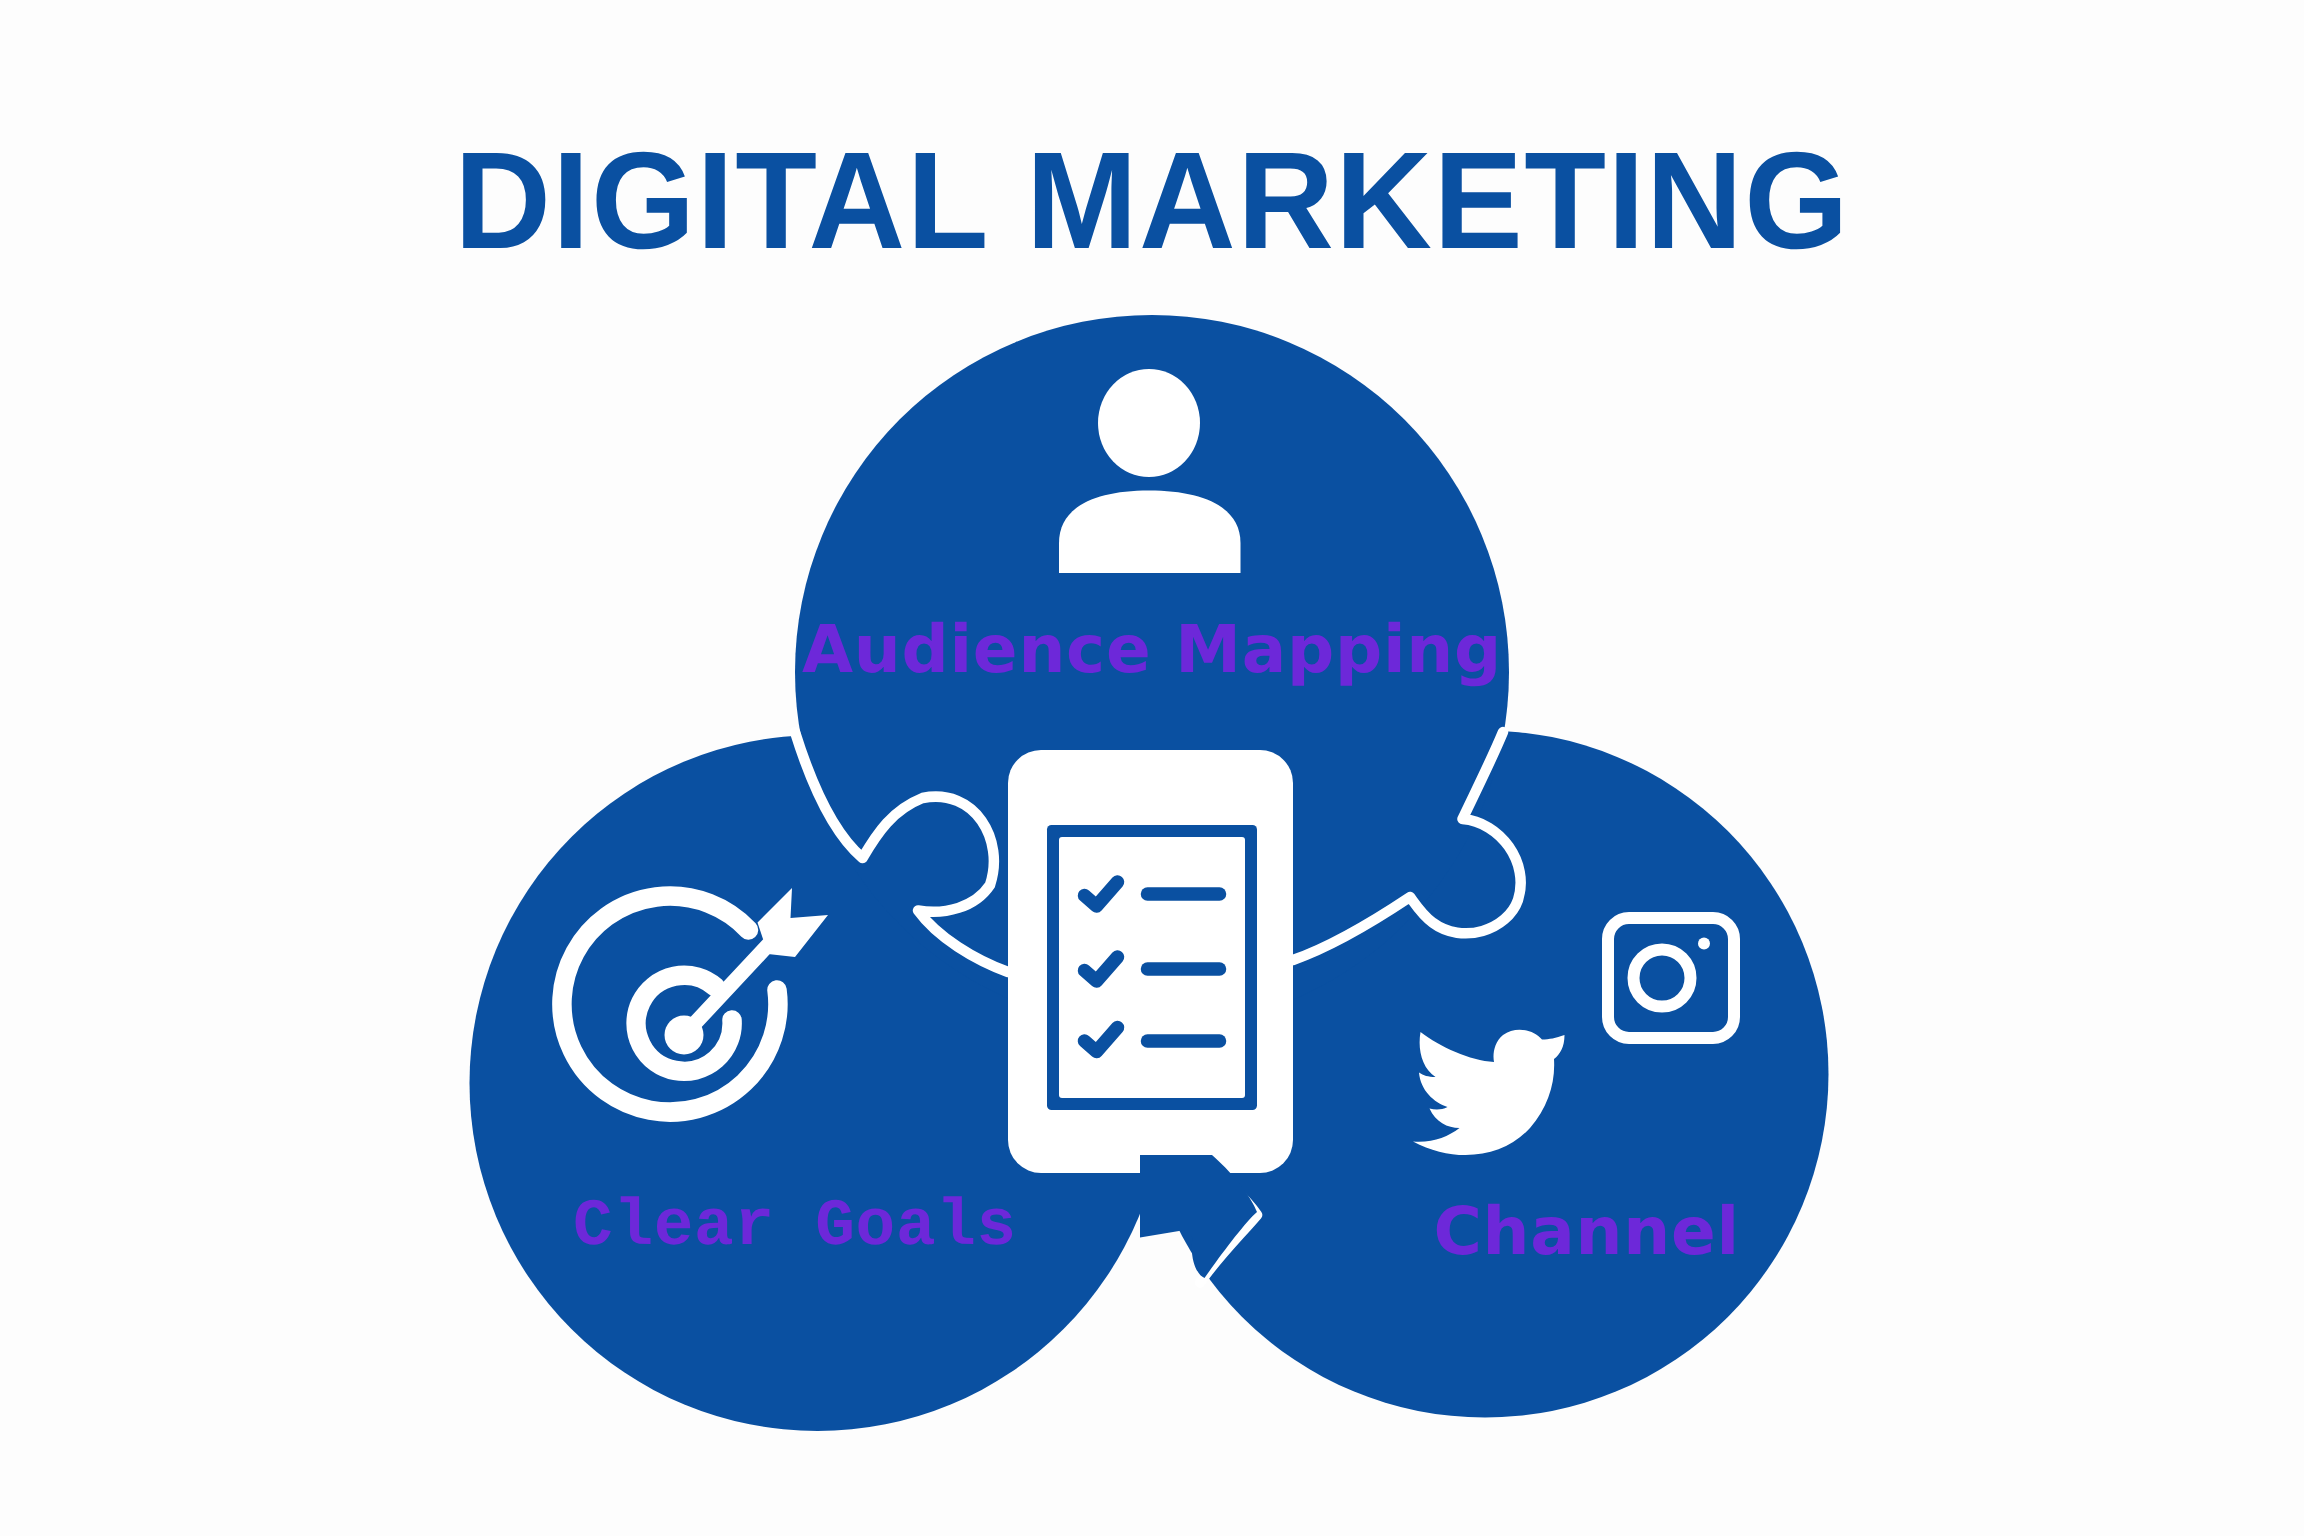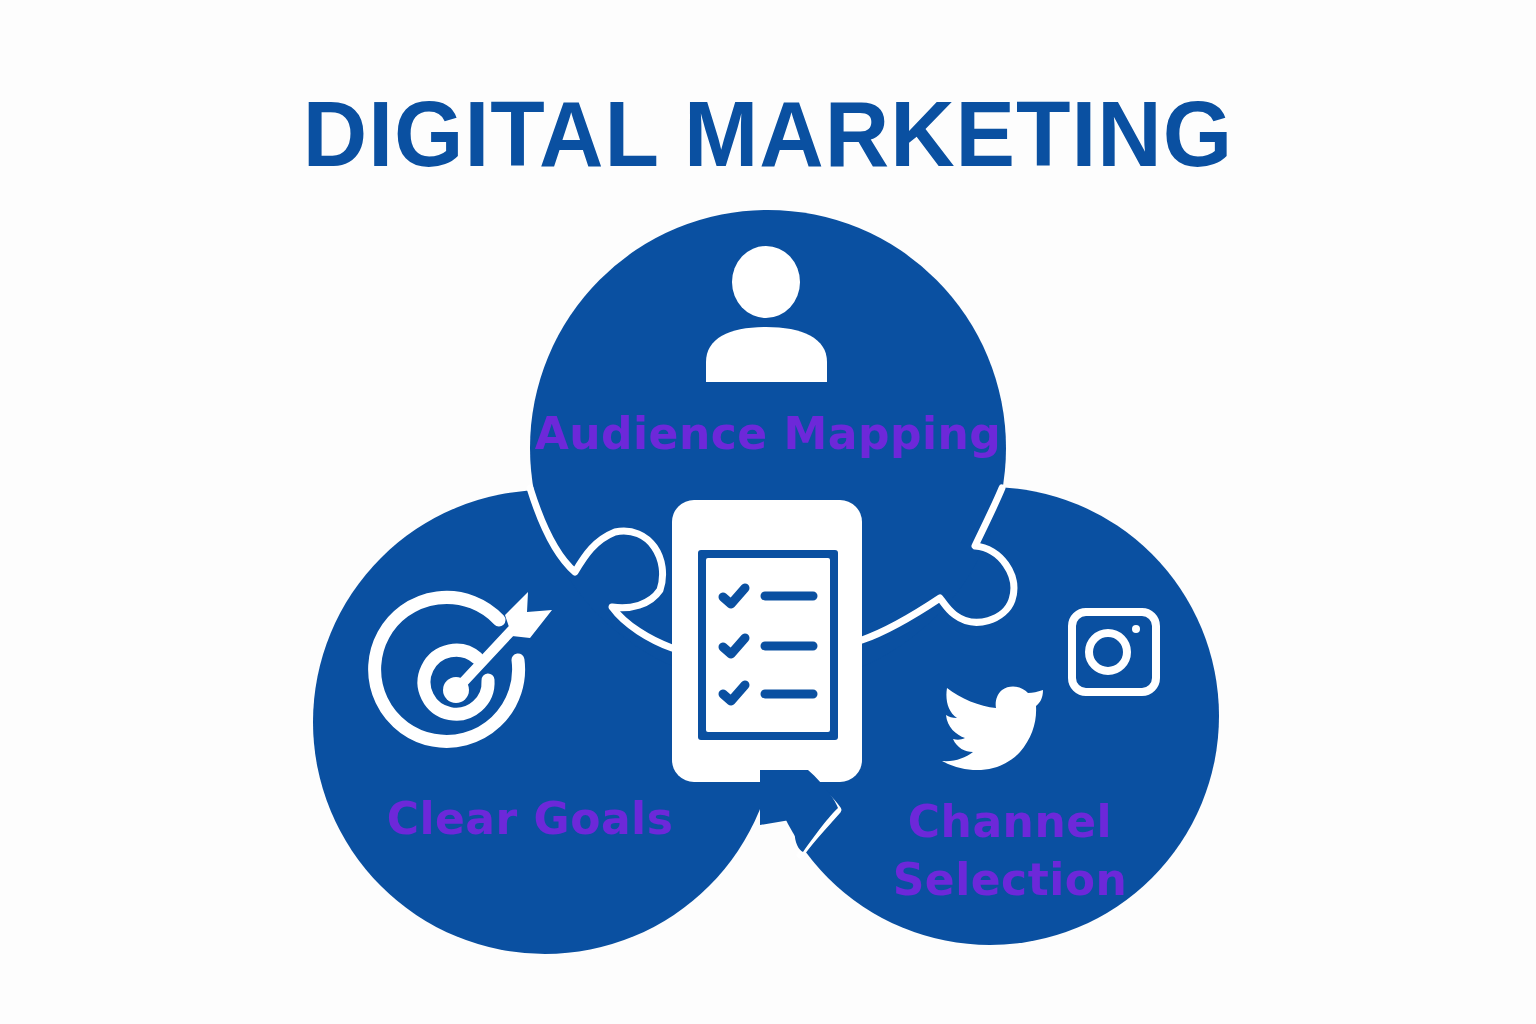--- a/index.html
+++ b/index.html
@@ -5,22 +5,22 @@
     html, body { margin: 0; padding: 0; background: #fdfdfd; }
     body { width: 1536px; height: 1024px; position: relative; overflow: hidden;
            font-family: "Liberation Sans", "DejaVu Sans", sans-serif; }
     .title { position: absolute; left: 0; top: 82px; width: 1536px; text-align: center;
              font-size: 92px; font-weight: 700; letter-spacing: 1px; color: #0A50A1;
              transform: scaleX(0.97); }
     svg.diagram { position: absolute; left: 0; top: 0; }
     .label { position: absolute; color: #6d28d9; font-weight: 700; text-align: center;
              font-family: "DejaVu Sans", "Liberation Sans", sans-serif; letter-spacing: 0.5px; }
     .lbl-audience { left: 530px; top: 408px; width: 476px; font-size: 44px; }
-    .lbl-goals { left: 370px; top: 793px; width: 320px; font-size: 44px; }
-    .lbl-channel { left: 860px; top: 793px; width: 300px; font-size: 44px; line-height: 58px; }
+    .lbl-goals { left: 370px; top: 793px; width: 320px; font-size: 44px; font-family: Liberation Mono, monospace; }
+    .lbl-channel { left: 860px; top: 793px; width: 300px; font-size: 44px; line-height: 58px; text-align: right; }
   </style>
 </head>
 <body>
 
 <div class="title">DIGITAL MARKETING</div>
 
 <svg class="diagram" width="1536" height="1024" viewBox="0 0 1536 1024">
 
   <circle cx="545" cy="722" r="232" fill="#0A50A1"></circle>
   <circle cx="990" cy="716" r="229" fill="#0A50A1"></circle>
@@ -68,14 +68,13 @@
 
   <g>
     <path fill="#fff" d="M1043 690 C1037 692 1033 693 1028 693 C1022 686 1010 684 1002 690 C996 695 995 703 996 708 C980 707 960 698 947 688 C945 700 948 712 957 718 C952 718 949 717 946 715 C947 727 956 735 965 738 C961 740 957 740 953 739 C957 748 965 752 973 752 C965 758 955 762 942 761 C970 776 1002 772 1020 752 C1032 738 1037 722 1036 706 C1040 703 1043 698 1043 690 Z"></path>
   </g>
 </svg>
 
 <div class="label lbl-audience">Audience Mapping</div>
 <div class="label lbl-goals">Clear Goals</div>
 <div class="label lbl-channel">
   <div>Channel</div>
-  <div>Selection</div>
 </div>
 
 </body></html>

